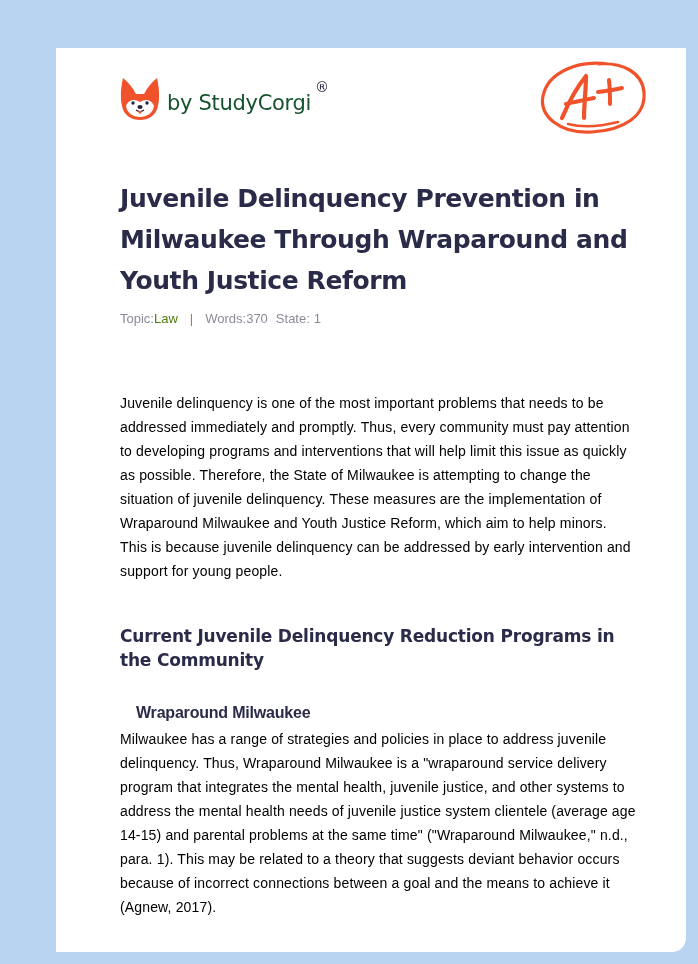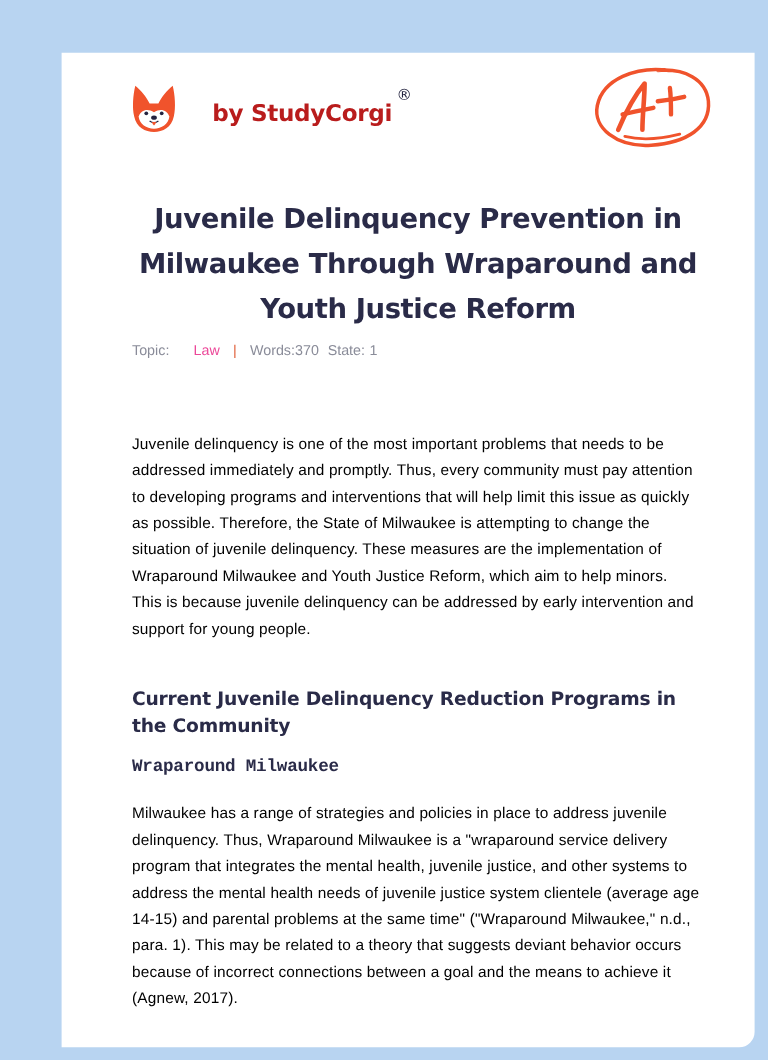--- a/index.html
+++ b/index.html
@@ -31,26 +31,26 @@
       height: 50px;
       display: flex;
       align-items: center;
     }
     .logo-icon {
       width: 40px;
       height: 46px;
       display: block;
     }
     .brand {
-      margin-left: 33px;
+      margin-left: 7px;
       margin-top: 8px;
       font-family: "DejaVu Sans", sans-serif;
-      font-weight: bold;
+      font-weight: normal;
       font-size: 21px;
-      color: #b91c1c;
+      color: #14532d;
       letter-spacing: -0.3px;
     }
     .reg {
       font-family: "DejaVu Sans", sans-serif;
       font-size: 14px;
       color: #23233f;
       position: relative;
       top: -12px;
       margin-left: 4px;
     }
@@ -66,34 +66,33 @@
       left: 64px;
       top: 130px;
       width: 520px;
       margin: 0;
       font-family: "DejaVu Sans", sans-serif;
       font-weight: bold;
       font-size: 25px;
       line-height: 41px;
       color: #2a2b48;
       letter-spacing: -0.4px;
-      text-align: center;
     }
     .meta {
       position: absolute;
       left: 64px;
       top: 263px;
       font-size: 13px;
       color: #8a8c99;
       display: flex;
       align-items: flex-start;
     }
     .meta .val {
-      color: #ec4899;
-      margin-left: 22px;
+      color: #4d7c0f;
+      margin-left: 0;
     }
     .meta .sep {
       color: #e0603a;
       margin: 0 12px;
     }
     .meta .gap {
       margin-left: 8px;
     }
     .h2 {
       position: absolute;
@@ -103,22 +102,22 @@
       font-weight: bold;
       font-size: 17px;
       line-height: 24px;
       color: #2a2b48;
       width: 520px;
       letter-spacing: -0.2px;
     }
     .h3 {
       position: absolute;
       left: 64px;
-      margin: 0;
-      font-family: Liberation Mono, monospace;
+      margin: 16px;
+      font-family: Liberation Sans, sans-serif;
       font-weight: bold;
       font-size: 16px;
       line-height: 24px;
       color: #2a2b48;
       letter-spacing: -0.2px;
     }
     .para {
       position: absolute;
       left: 64px;
       width: 516px;

